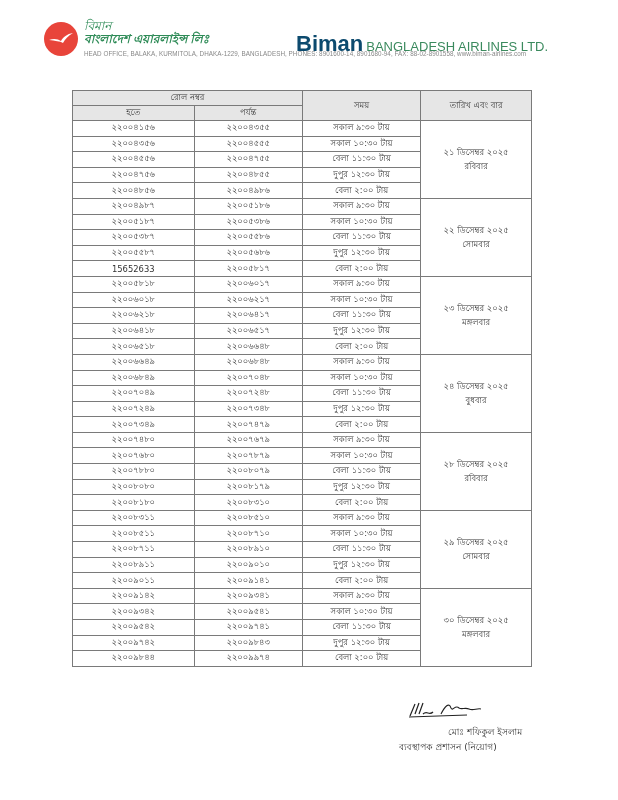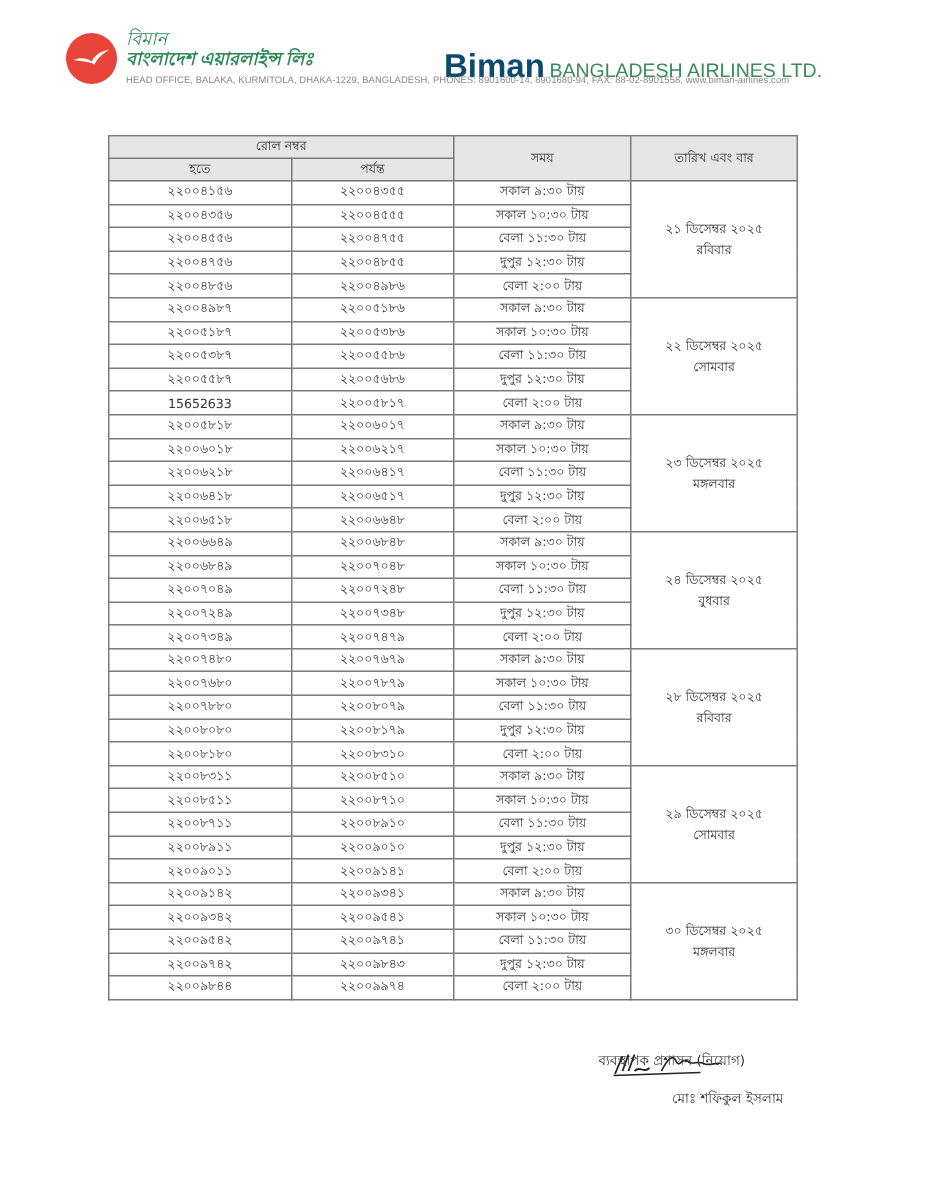--- a/index.html
+++ b/index.html
@@ -25,21 +25,21 @@
   table.sched td, table.sched th { border:1px solid #7a7a7a; text-align:center; padding:0; font-weight:normal; }
   table.sched thead th { background:#e6e6e6; }
   .h1 th { height:13px; }
   .h2 th { height:13px; }
   tbody td { height:14.6px; }
   td.time { text-align:right; padding-right:18px; }
   td.date { line-height:14px; }
 
   .signature { position:absolute; left:407px; top:700px; width:80px; height:22px; }
   .sig-name { position:absolute; left:402px; top:725px; font-size:9px; color:#333; white-space:nowrap;margin-left:46px; }
-  .sig-title { position:absolute; left:399px; top:700px; font-size:9px; color:#333; white-space:nowrap; }
+  .sig-title { position:absolute; left:399px; top:740px; font-size:9px; color:#333; white-space:nowrap; }
   .page-num { position:absolute; left:537px; top:765px; font-family:"Liberation Serif", serif;
               font-size:8.5px; color:#333; white-space:nowrap;margin-top:45px; }
   .page-num b { font-weight:bold; }
 </style>
 </head>
 <body>
 
 <div class="letterhead">
   <div class="logo-circle">
     <svg width="26" height="14" viewBox="0 0 26 14">

